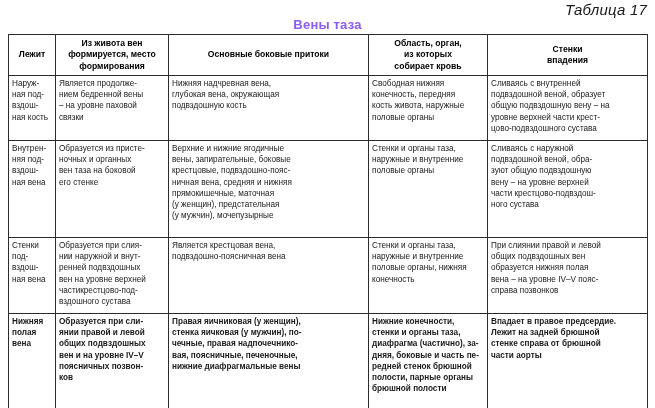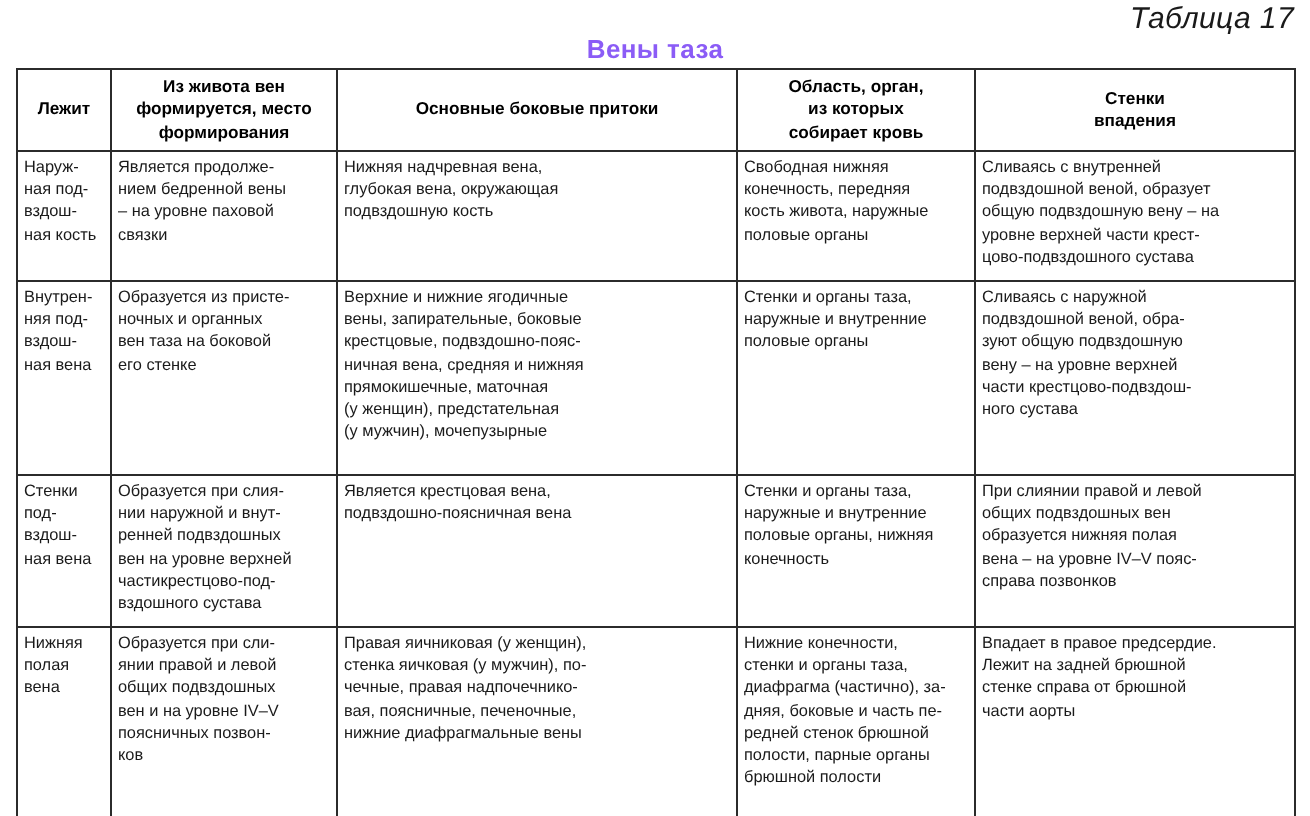--- a/index.html
+++ b/index.html
@@ -91,21 +91,21 @@
   col.c-formed    { width: 113px; }
   col.c-tribut    { width: 200px; }
   col.c-region    { width: 119px; }
   col.c-ending    { width: 160px; }
 
   
   tr.r-head   { height: 36px; }
   tr.r-1      { height: 65px; }
   tr.r-2      { height: 97px; }
   tr.r-3      { height: 76px; }
-  tr.r-4      { height: 96px; }
+  tr.r-4      { height: 96px; font-weight: bold; }
 
   .cell-text {
     display: block;
     white-space: pre-line;
   }
 </style>
 </head>
 <body>
 
 <div class="page">

